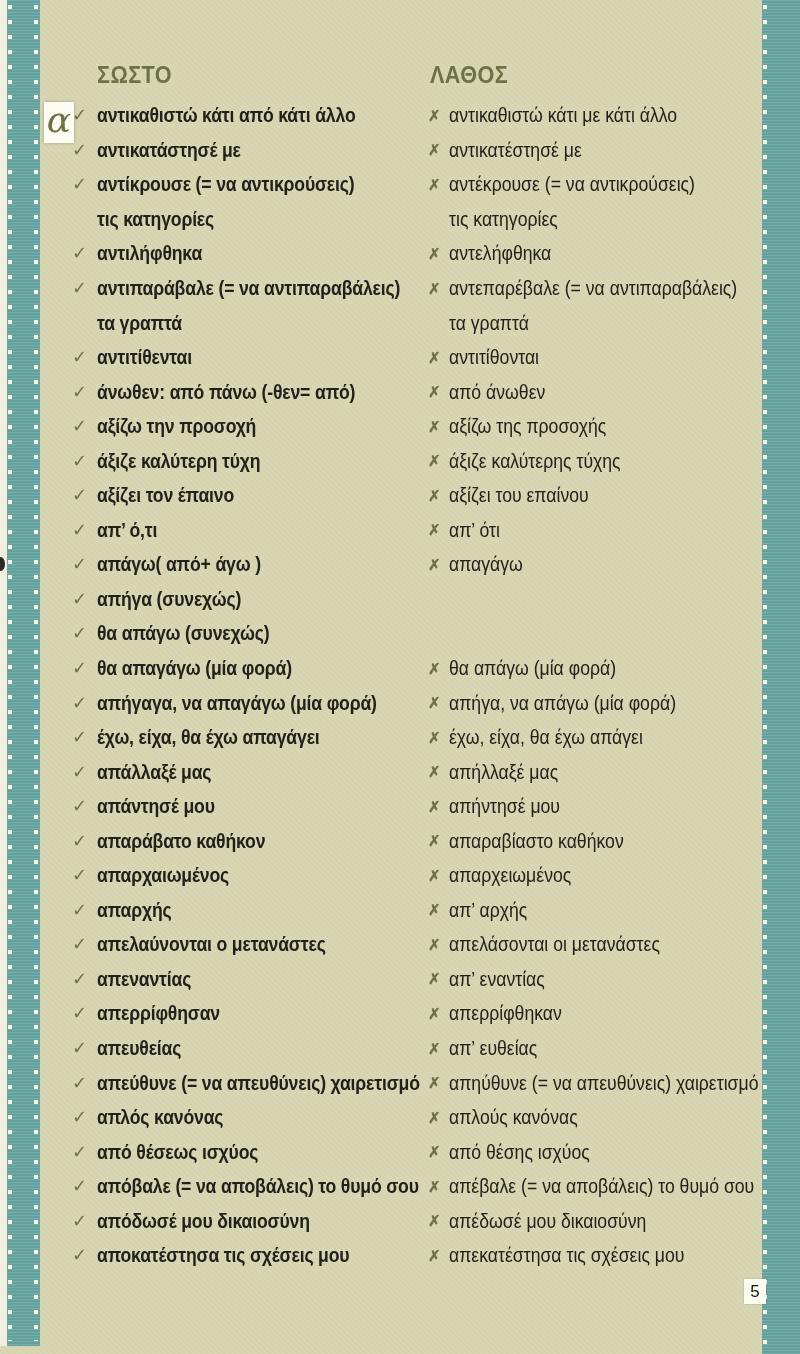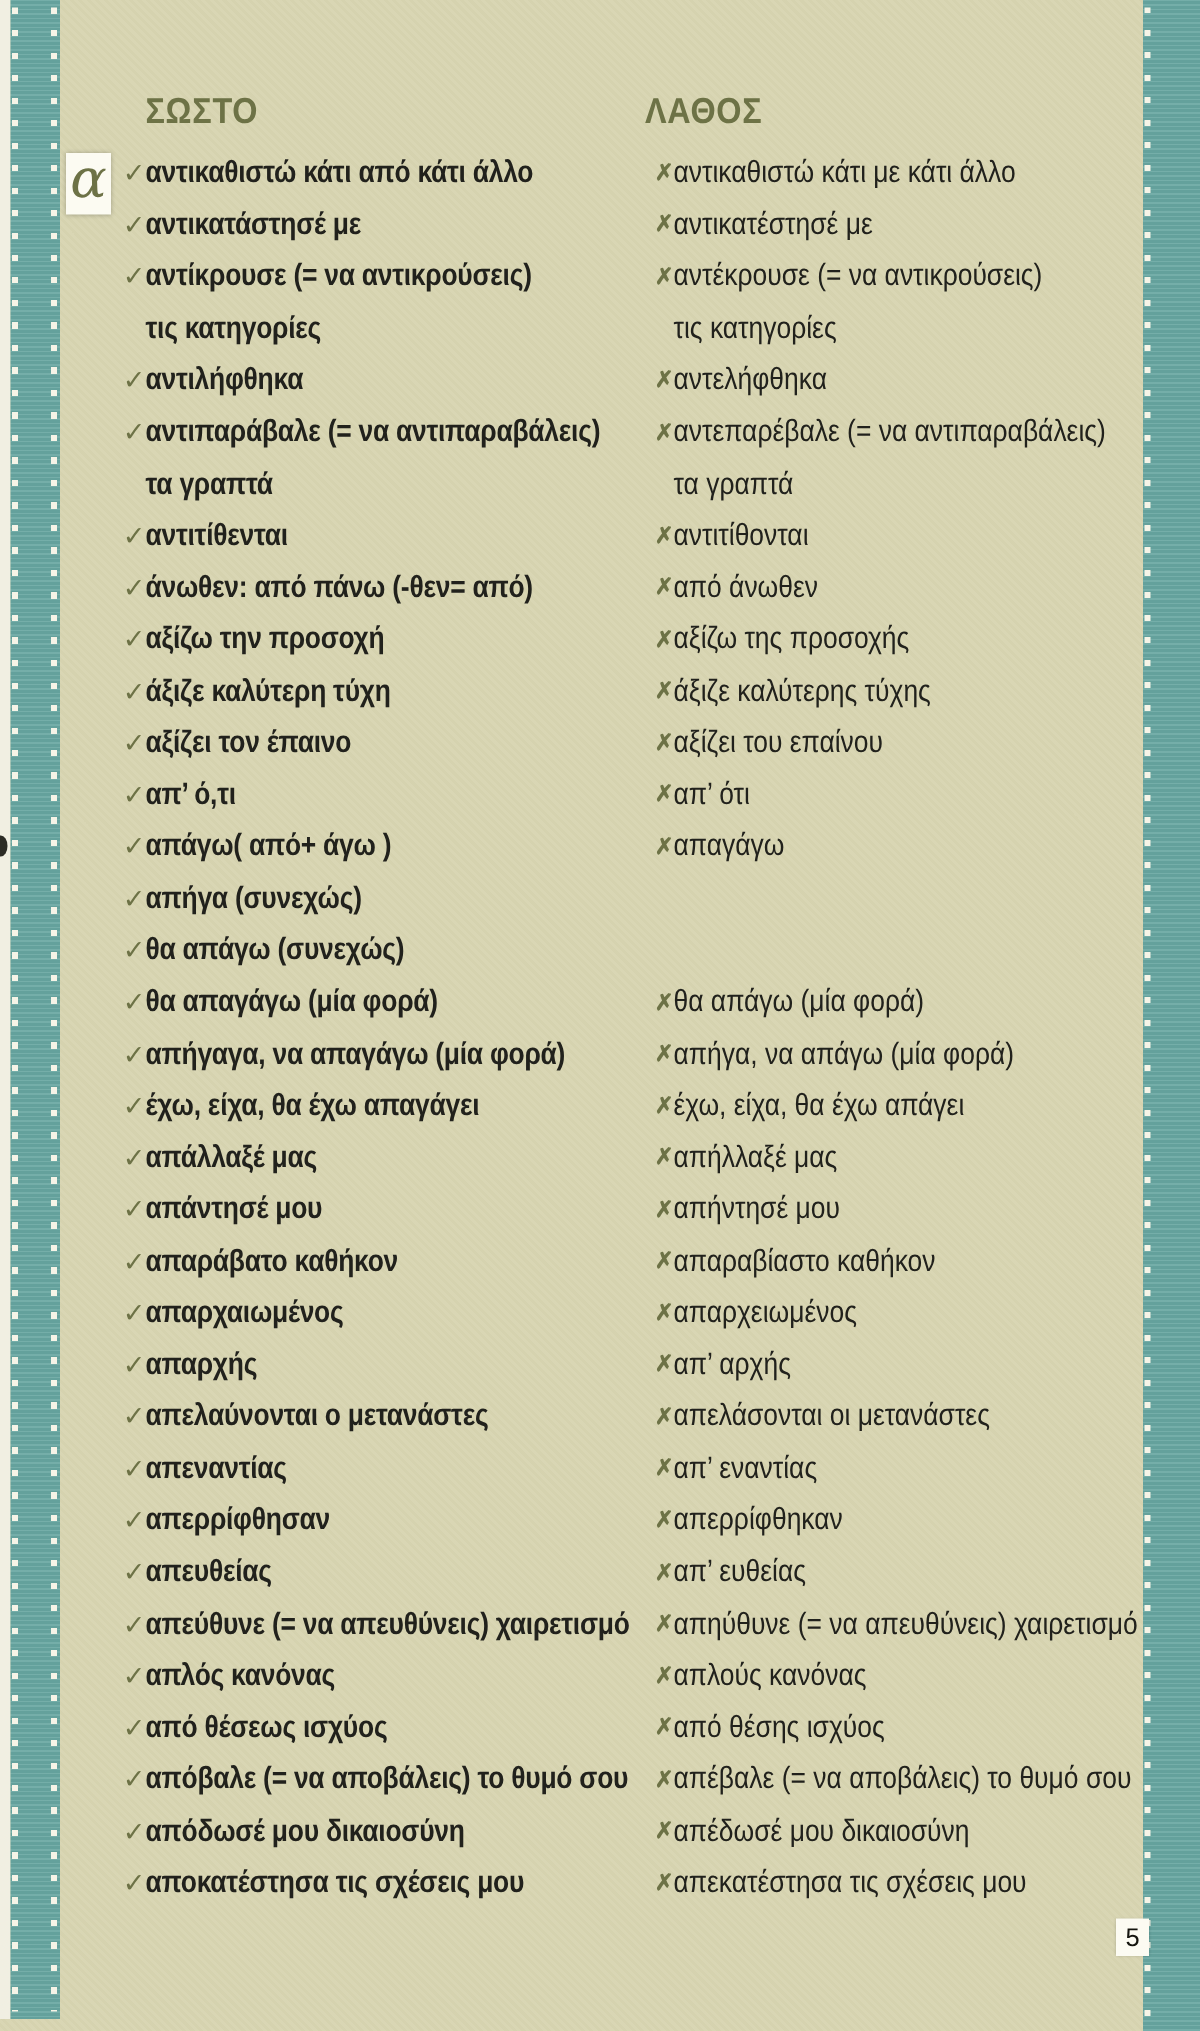--- a/index.html
+++ b/index.html
@@ -7,21 +7,20 @@
     width:800px;height:1354px;
     font-family:"Liberation Sans",sans-serif;
     background:#d8d5b1;
     overflow:hidden;
   }
   .page{
     position:relative;width:776px;height:1354px;
     background:
       repeating-linear-gradient(45deg, rgba(255,255,255,.035) 0 2px, rgba(0,0,0,.012) 2px 4px),
       #d8d5b1;
-    text-align: right;
   }
   
   .strip-white-left{
     position:absolute;left:0;top:0;width:7px;bottom:8px;
     background:#f1efe2;
   }
   .band{
     position:absolute;top:0;
     background:
       repeating-linear-gradient(180deg, rgba(255,255,255,.09) 0 1px, rgba(0,0,0,.03) 1px 3px),

